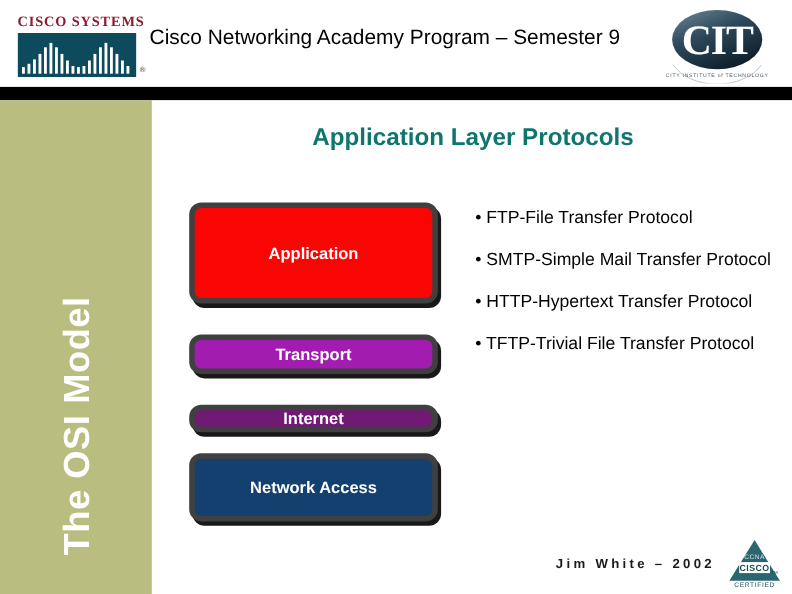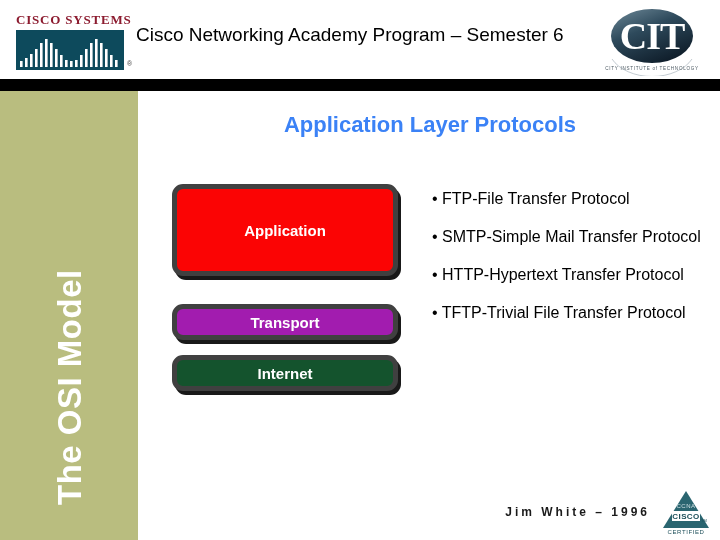--- a/index.html
+++ b/index.html
@@ -95,21 +95,21 @@
   }
 
   
   .slide-title {
     position: absolute;
     left: 150px; top: 112px;
     width: 560px;
     text-align: center;
     font-size: 22px;
     font-weight: bold;
-    color: #3b82f6;
+    color: #0f766e;
   }
 
   
   .stack {
     position: absolute;
     left: 172px; top: 184px;
     width: 228px;
     height: 300px;
   }
   .layer-box {
@@ -129,22 +129,22 @@
   }
   .layer-application {
     top: 0; height: 92px;
     background: #fb0404;
   }
   .layer-transport {
     top: 120px; height: 36px;
     background: #a21caf;
   }
   .layer-internet {
-    top: 171px; height: 36px;
-    background: #14532d;
+    top: 184px; height: 25px;
+    background: #701a75;
   }
   .layer-network {
     top: 228px; height: 62px;
     background: #14406f;
   }
 
   
   .bullets {
     position: absolute;
     left: 432px; top: 188px;
@@ -206,21 +206,21 @@
         <rect x="79" y="9" width="2.6" height="28"></rect>
         <rect x="84" y="13" width="2.6" height="24"></rect>
         <rect x="89" y="19" width="2.6" height="18"></rect>
         <rect x="94" y="25" width="2.6" height="12"></rect>
         <rect x="99" y="30" width="2.6" height="7"></rect>
       </g>
     </svg>
     <span class="cisco-reg">®</span>
   </div>
 
-  <div class="header-title">Cisco Networking Academy Program – Semester 6</div>
+  <div class="header-title">Cisco Networking Academy Program – Semester 9</div>
 
   <svg class="cit-logo" viewBox="0 0 100 72">
     <defs>
       <linearGradient id="citGrad" x1="0" y1="0" x2="0.6" y2="1">
         <stop offset="0%" stop-color="#6f8a99"></stop>
         <stop offset="45%" stop-color="#2e4a5c"></stop>
         <stop offset="100%" stop-color="#101f2c"></stop>
       </linearGradient>
     </defs>
     <ellipse cx="50" cy="32" rx="41" ry="27" fill="url(#citGrad)"></ellipse>
@@ -244,30 +244,33 @@
 <div class="stack">
   <div class="layer-box layer-application">
     <span>Application</span>
   </div>
   <div class="layer-box layer-transport">
     <span>Transport</span>
   </div>
   <div class="layer-box layer-internet">
     <span>Internet</span>
   </div>
+  <div class="layer-box layer-network">
+    <span>Network Access</span>
+  </div>
 </div>
 
 <div class="bullets">
   <div class="bullet">• FTP-File Transfer Protocol</div>
   <div class="bullet">• SMTP-Simple Mail Transfer Protocol</div>
   <div class="bullet">• HTTP-Hypertext Transfer Protocol</div>
   <div class="bullet">• TFTP-Trivial File Transfer Protocol</div>
 </div>
 
-<div class="footer-credit">Jim White – 1996</div>
+<div class="footer-credit">Jim White – 2002</div>
 
 <svg class="ccna-badge" viewBox="0 0 52 48">
   <polygon points="26,3 49,40 3,40" fill="#2a6570"></polygon>
   <text x="26" y="20" font-family="Liberation Sans, sans-serif" font-size="6" fill="#cfe0e3" text-anchor="middle" letter-spacing="0.5">CCNA</text>
   <rect x="12" y="23" width="28" height="10" fill="#ffffff"></rect>
   <text x="26" y="31" font-family="Liberation Sans, sans-serif" font-size="8" font-weight="bold" fill="#1d4f59" text-anchor="middle" letter-spacing="0.4">CISCO</text>
   <text x="44" y="34" font-family="Liberation Sans, sans-serif" font-size="4" fill="#1d4f59" text-anchor="middle">TM</text>
   <text x="26" y="46" font-family="Liberation Sans, sans-serif" font-size="6" fill="#1d4f59" text-anchor="middle" letter-spacing="0.6">CERTIFIED</text>
 </svg>
 

